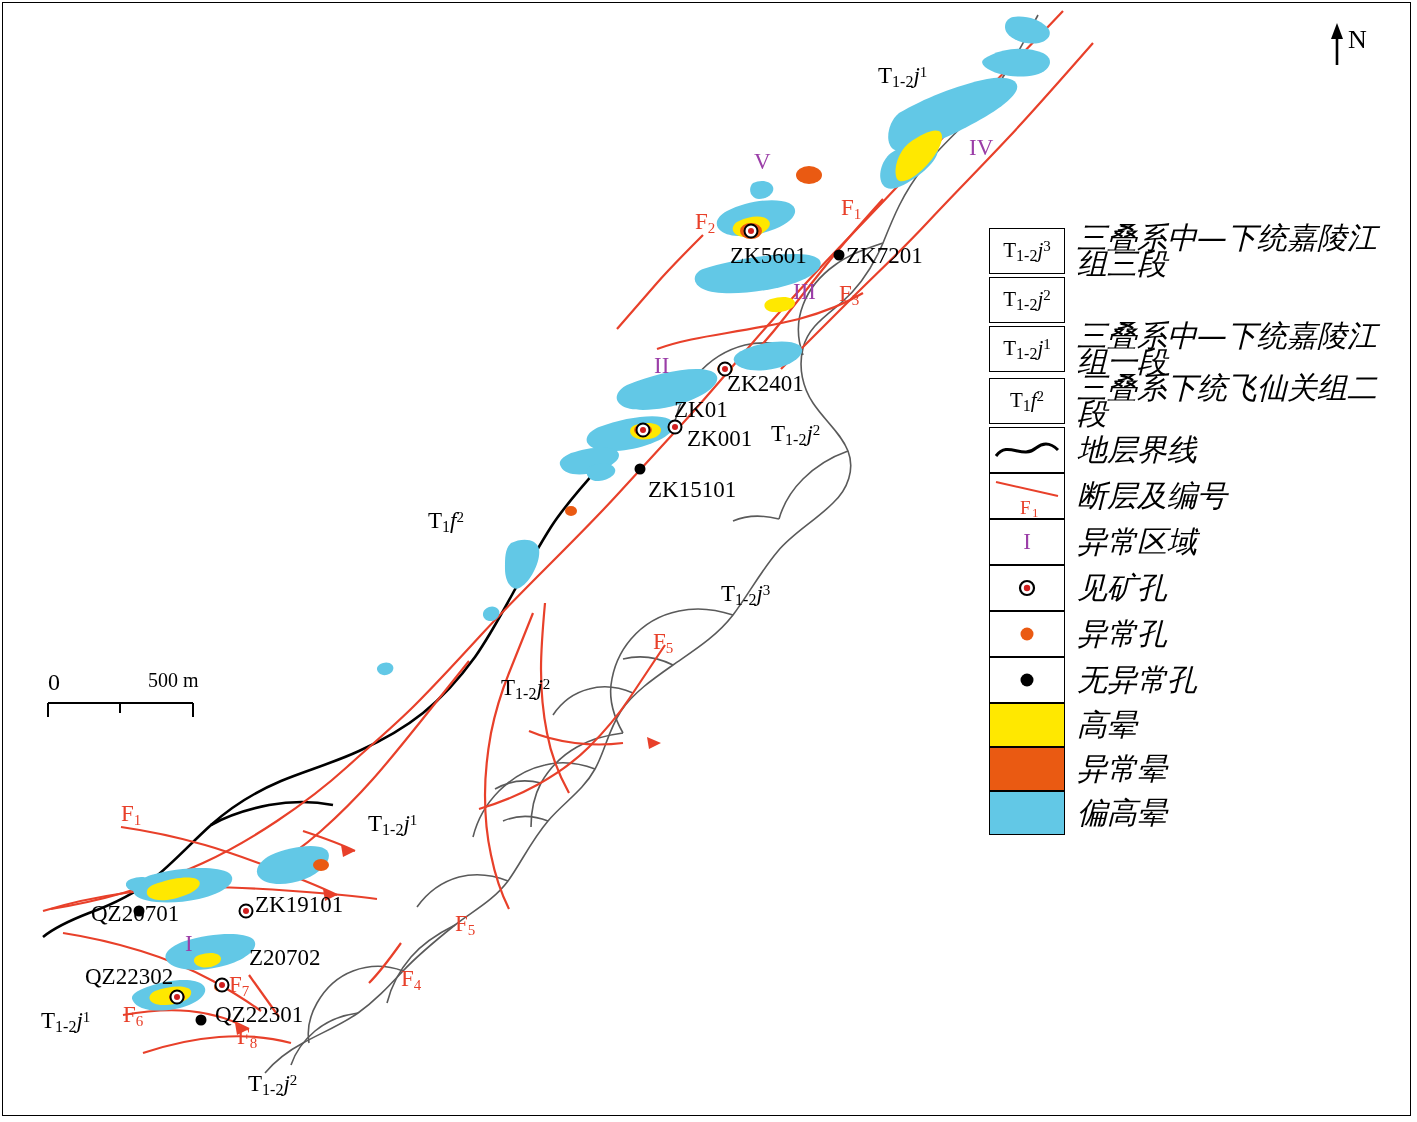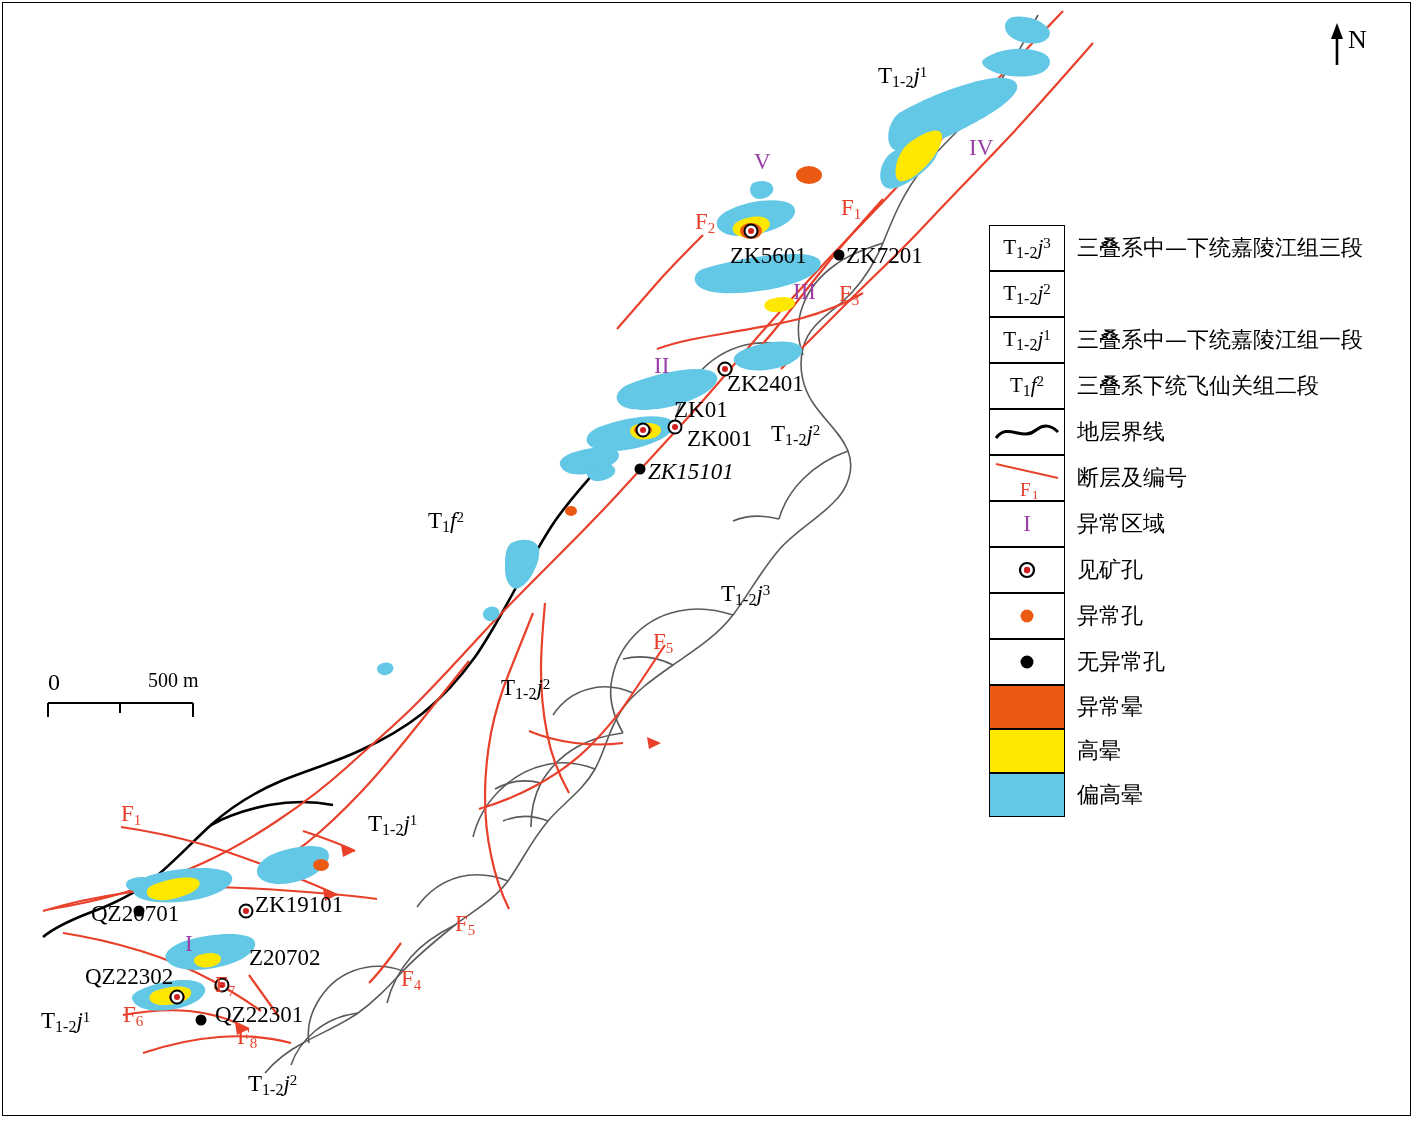--- a/index.html
+++ b/index.html
@@ -28,21 +28,21 @@
 
   
   #legend{position:absolute;left:986px;top:222px;width:400px;}
   .leg-row{display:flex;align-items:center;margin-bottom:0px;}
   .leg-box{
     width:76px;min-height:46px;border:1.4px solid #000;box-sizing:border-box;
     display:flex;align-items:center;justify-content:center;background:#fff;
     margin-right:12px;flex:0 0 auto;
   }
   .leg-text{font-size:23px;line-height:26px;color:#000;font-family:"Liberation Sans","Liberation Serif",sans-serif;}
-  .leg-text.cn{font-family:"DejaVu Sans",sans-serif;font-size:22px;}
+  .leg-text.cn{font-family:"DejaVu Sans",sans-serif;font-size:30px;font-style:italic;}
   .swatch{width:76px;height:44px;border:1.4px solid #000;box-sizing:border-box;margin-right:12px;flex:0 0 auto;}
 </style>
 </head>
 <body>
 
 <div id="frame">
 
   <svg class="map-svg" width="1409" height="1114" viewBox="0 0 1409 1114">
 
     <g fill="none" stroke="#5a5a5a" stroke-width="1.6">
@@ -270,36 +270,36 @@
   <div class="lbl strat" style="left:38px;top:1005px;">T<span class="sub">1-2</span><i>j</i><span class="sup">1</span></div>
   <div class="lbl strat" style="left:245px;top:1068px;">T<span class="sub">1-2</span><i>j</i><span class="sup">2</span></div>
 
   <div class="lbl fault-label" style="left:838px;top:192px;">F<span class="sub">1</span></div>
   <div class="lbl fault-label" style="left:692px;top:206px;">F<span class="sub">2</span></div>
   <div class="lbl fault-label" style="left:836px;top:278px;">F<span class="sub">3</span></div>
   <div class="lbl fault-label" style="left:650px;top:626px;">F<span class="sub">5</span></div>
   <div class="lbl fault-label" style="left:452px;top:908px;">F<span class="sub">5</span></div>
   <div class="lbl fault-label" style="left:118px;top:798px;">F<span class="sub">1</span></div>
   <div class="lbl fault-label" style="left:398px;top:963px;">F<span class="sub">4</span></div>
-  <div class="lbl fault-label" style="left:212px;top:969px;">F<span class="sub">7</span></div>
+  <div class="lbl fault-label" style="left:226px;top:969px;">F<span class="sub">7</span></div>
   <div class="lbl fault-label" style="left:120px;top:999px;">F<span class="sub">6</span></div>
   <div class="lbl fault-label" style="left:234px;top:1021px;">F<span class="sub">8</span></div>
 
   <div class="lbl roman" style="left:751px;top:146px;">V</div>
   <div class="lbl roman" style="left:966px;top:132px;">IV</div>
   <div class="lbl roman" style="left:790px;top:276px;">III</div>
   <div class="lbl roman" style="left:651px;top:350px;">II</div>
   <div class="lbl roman" style="left:182px;top:928px;">I</div>
 
   <div class="lbl hole-label" style="left:727px;top:240px;">ZK5601</div>
   <div class="lbl hole-label" style="left:843px;top:240px;">ZK7201</div>
   <div class="lbl hole-label" style="left:724px;top:368px;">ZK2401</div>
   <div class="lbl hole-label" style="left:671px;top:394px;">ZK01</div>
   <div class="lbl hole-label" style="left:684px;top:423px;">ZK001</div>
-  <div class="lbl hole-label" style="left:645px;top:456px;font-style:italic;">ZK15101</div>
+  <div class="lbl hole-label" style="left:645px;top:474px;">ZK15101</div>
   <div class="lbl hole-label" style="left:252px;top:889px;">ZK19101</div>
   <div class="lbl hole-label" style="left:88px;top:898px;">QZ20701</div>
   <div class="lbl hole-label" style="left:246px;top:942px;">Z20702</div>
   <div class="lbl hole-label" style="left:82px;top:961px;">QZ22302</div>
   <div class="lbl hole-label" style="left:212px;top:999px;">QZ22301</div>
 
   <div id="legend">
 
     <div class="leg-row">
       <div class="leg-box">
@@ -377,28 +377,28 @@
     <div class="leg-row">
       <div class="leg-box">
         <svg width="28" height="28">
           <circle cx="14" cy="14" r="6.5" fill="#000"></circle>
         </svg>
       </div>
       <div class="leg-text cn">无异常孔</div>
     </div>
 
     <div class="leg-row">
+      <div class="swatch" style="background:#ffe800;"></div>
+      <div class="leg-text cn">高晕</div>
+    </div>
+
+    <div class="leg-row">
       <div class="swatch" style="background:#ea5a12;"></div>
       <div class="leg-text cn">异常晕</div>
     </div>
 
     <div class="leg-row">
-      <div class="swatch" style="background:#ffe800;"></div>
-      <div class="leg-text cn">高晕</div>
-    </div>
-
-    <div class="leg-row">
       <div class="swatch" style="background:#62c8e6;"></div>
       <div class="leg-text cn">偏高晕</div>
     </div>
 
   </div>
 </div>
 
 </body></html>

